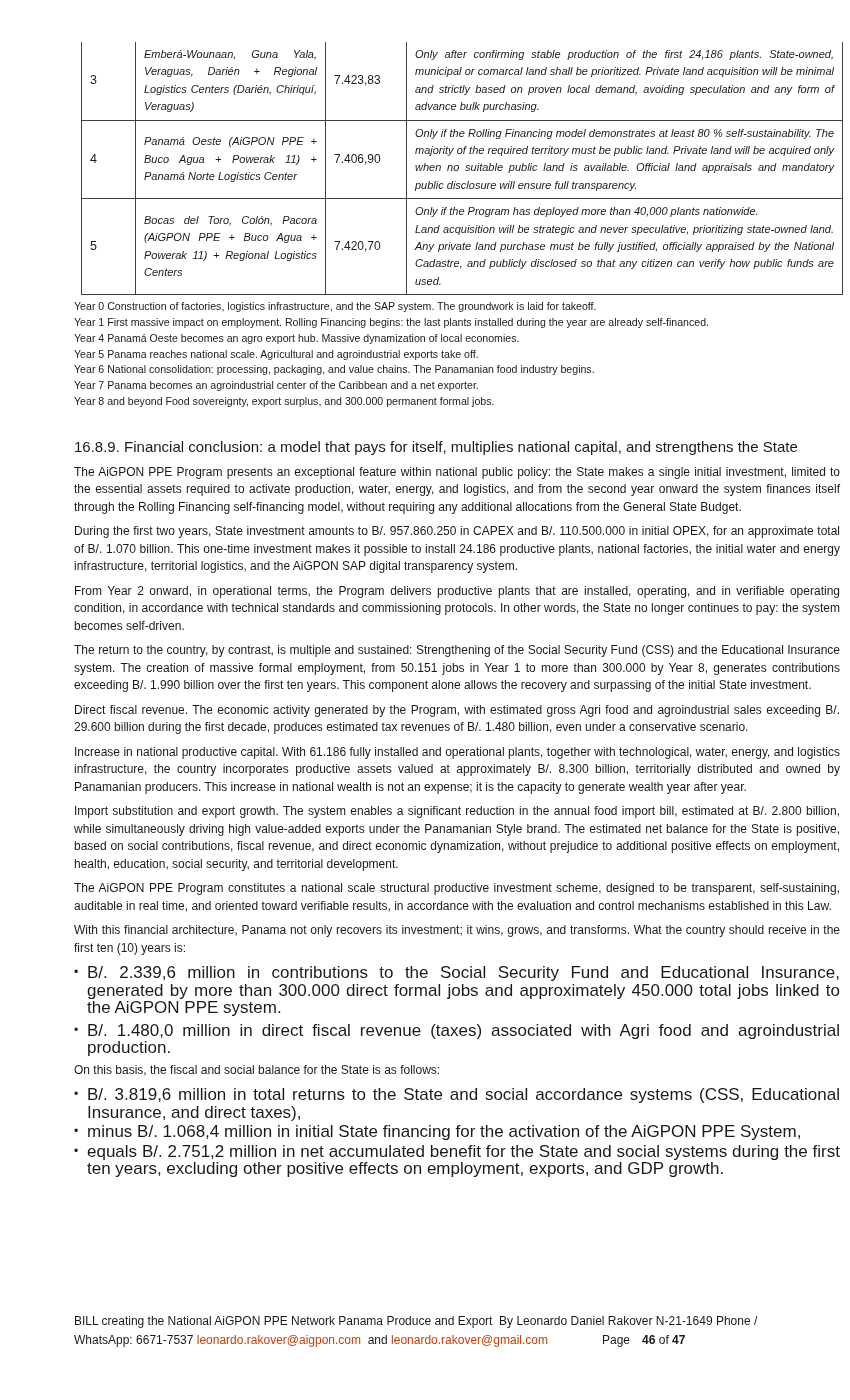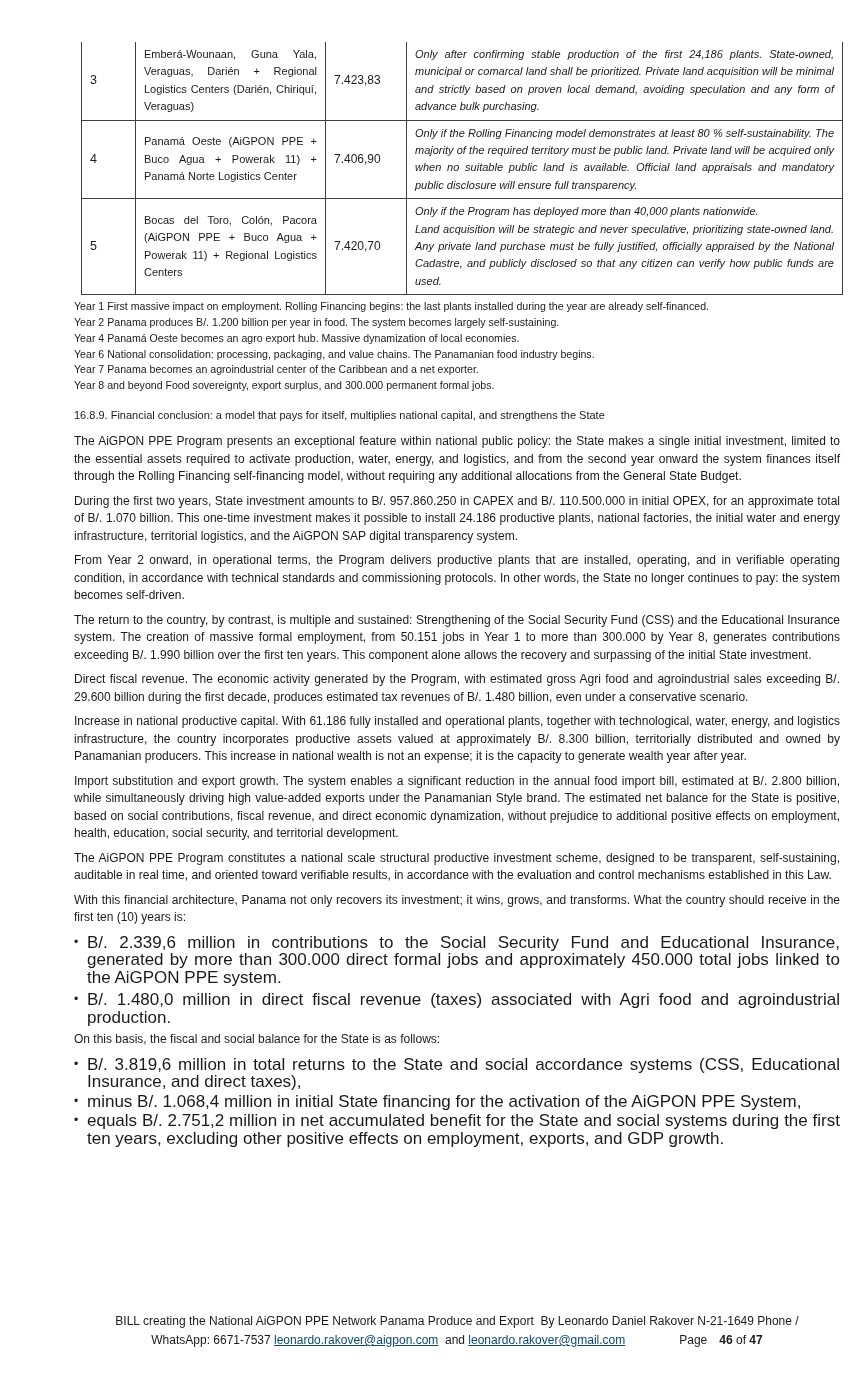--- a/index.html
+++ b/index.html
@@ -23,43 +23,43 @@
     line-height:17.4px;
   }
   table.land-table td {
     border:1px solid #3f3f3f;
     padding:4px 8px;
     vertical-align:middle;
     overflow:hidden;
   }
   table.land-table tr.no-top td { border-top:none; }
   td.c-num   { font-size:12.5px; padding-left:9px; }
-  td.c-region{ text-align:justify; }
+  td.c-region{ text-align:justify;font-style:italic; }
   td.c-value { text-align:left; font-size:12px; }
   td.c-cond  { text-align:justify;font-style:italic; }
 
   
   .years { margin-top:4px; font-size:10.6px; line-height:15.8px; }
   .year-line { white-space:nowrap; }
 
   
-  .heading { font-size:11px; font-weight:400; margin:13px 0 9px; line-height:17px; }
+  .heading { font-size:15px; font-weight:400; margin:28px 0 9px; line-height:17px; }
   .para { font-size:12px; line-height:17.5px; text-align:justify; margin:0 0 7px; }
   .bullet { display:flex; margin:0 0 5px; }
   .bullet .marker { width:13px; flex:none; font-size:12.2px; line-height:17.5px; }
   .bullet .btext  { flex:1; font-size:17px; line-height:17.5px; text-align:justify; }
   .bullet.tight { margin-bottom:2px; }
 
   
   .footer {
     position:absolute; left:74px; top:1312px; width:766px;
     font-size:12px; line-height:19px;
   }
-  .f-line, .f-line2 { white-space:pre-wrap;text-align:center; }
-  .email { color:#0c4a6e; text-decoration:underline; cursor:pointer; }
+  .f-line, .f-line2 { white-space:pre-wrap; }
+  .email { color:#c2410c; cursor:pointer; }
   .bold { font-weight:bold; }
   .gap1 { display:inline-block; width:54px; }
   .gap2 { display:inline-block; width:12px; }
 </style>
 </head>
 <body>
 
 <div class="page">
   <div class="content">
 
@@ -95,23 +95,24 @@
           <td class="c-value">7.420,70</td>
           <td class="c-cond">
             <div>Only if the Program has deployed more than 40,000 plants nationwide.</div>
             <div>Land acquisition will be strategic and never speculative, prioritizing state-owned land. Any private land purchase must be fully justified, officially appraised by the National Cadastre, and publicly disclosed so that any citizen can verify how public funds are used.</div>
           </td>
         </tr>
       </tbody>
     </table>
 
     <div class="years">
+      <div class="year-line">Year 0 Construction of factories, logistics infrastructure, and the SAP system. The groundwork is laid for takeoff.</div>
       <div class="year-line">Year 1 First massive impact on employment. Rolling Financing begins: the last plants installed during the year are already self-financed.</div>
-      <div class="year-line">Year 2 Panama produces B/. 1.200 billion per year in food. The system becomes largely self-sustaining.</div>
       <div class="year-line">Year 4 Panamá Oeste becomes an agro export hub. Massive dynamization of local economies.</div>
+      <div class="year-line">Year 5 Panama reaches national scale. Agricultural and agroindustrial exports take off.</div>
       <div class="year-line">Year 6 National consolidation: processing, packaging, and value chains. The Panamanian food industry begins.</div>
       <div class="year-line">Year 7 Panama becomes an agroindustrial center of the Caribbean and a net exporter.</div>
       <div class="year-line">Year 8 and beyond Food sovereignty, export surplus, and 300.000 permanent formal jobs.</div>
     </div>
 
     <div class="heading">16.8.9. Financial conclusion: a model that pays for itself, multiplies national capital, and strengthens the State</div>
 
     <p class="para">The AiGPON PPE Program presents an exceptional feature within national public policy: the State makes a single initial investment, limited to the essential assets required to activate production, water, energy, and logistics, and from the second year onward the system finances itself through the Rolling Financing self-financing model, without requiring any additional allocations from the General State Budget.</p>
     <p class="para">During the first two years, State investment amounts to B/. 957.860.250 in CAPEX and B/. 110.500.000 in initial OPEX, for an approximate total of B/. 1.070 billion. This one-time investment makes it possible to install 24.186 productive plants, national factories, the initial water and energy infrastructure, territorial logistics, and the AiGPON SAP digital transparency system.</p>
     <p class="para">From Year 2 onward, in operational terms, the Program delivers productive plants that are installed, operating, and in verifiable operating condition, in accordance with technical standards and commissioning protocols. In other words, the State no longer continues to pay: the system becomes self-driven.</p>

